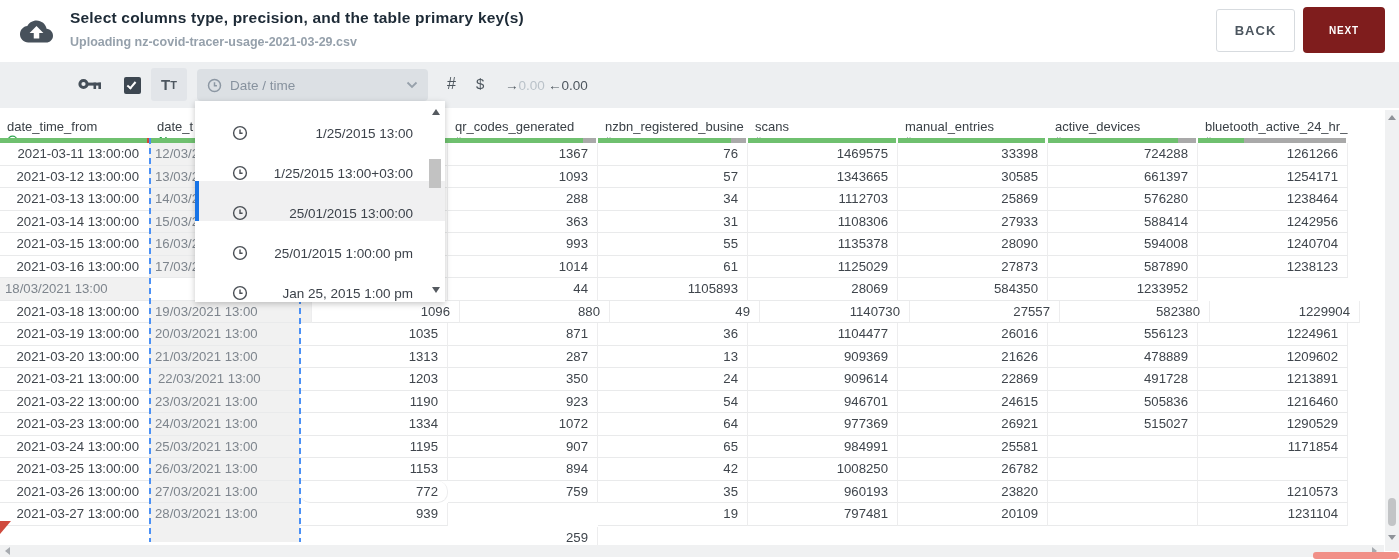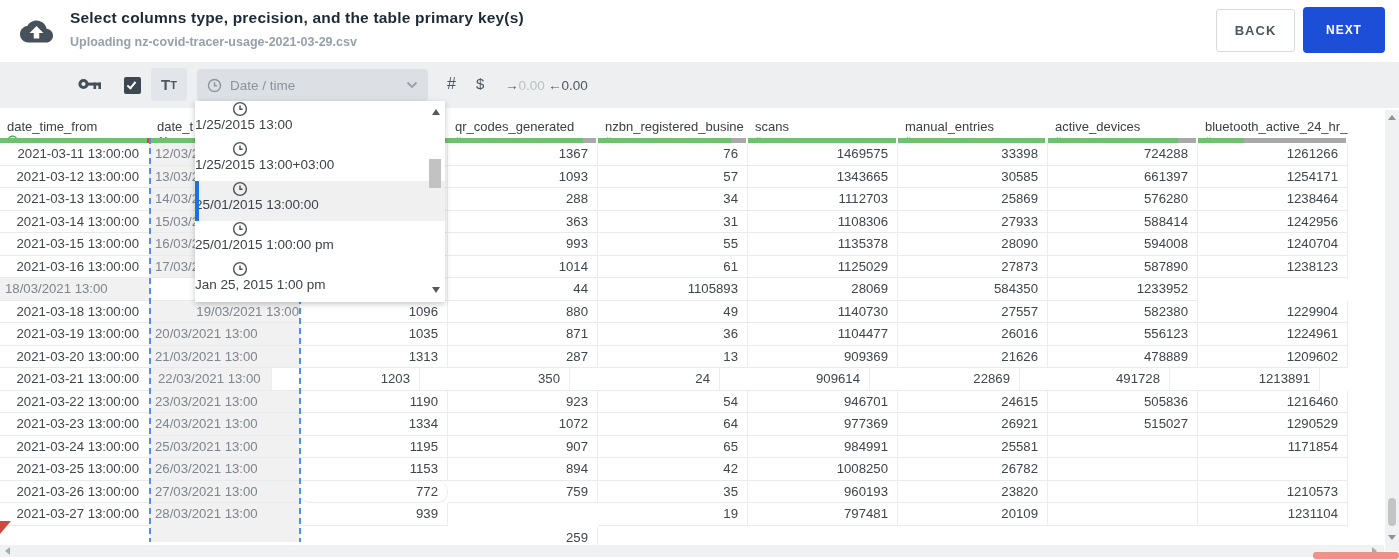--- a/index.html
+++ b/index.html
@@ -8,22 +8,22 @@
   .abs { position:absolute; }
   #stage { position:relative; width:1399px; height:560px; background:#fff; }
 
   
   #top-bar { left:0; top:0; width:1399px; height:62px; background:#fff; z-index:20; }
   #page-title { left:70px; top:9px; font-size:15.5px; font-weight:700; color:#1d2a36; letter-spacing:.2px; }
   #page-subtitle { left:70px; top:35px; font-size:12.5px; font-weight:700; color:#95a0ab; }
   #back-btn { left:1216px; top:9px; width:79px; height:43px; background:#fff; border:1px solid #d7dbdf;
     border-radius:3px; color:#4c565f; font-size:13px; font-weight:700; letter-spacing:.08em;
     display:flex; align-items:center; justify-content:center; cursor:pointer; }
-  #next-btn { left:1303px; top:7px; width:82px; height:46px; background:#1d4ed8; border:none;
-    border-radius:4px; color:#fff; font-size:12px; font-weight:700; letter-spacing:.08em;
+  #next-btn { left:1303px; top:7px; width:82px; height:46px; background:#7f1d1d; border:none;
+    border-radius:4px; color:#fff; font-size:10px; font-weight:700; letter-spacing:.08em;
     display:flex; align-items:center; justify-content:center; cursor:pointer; }
 
   
   #toolbar { left:0; top:62px; width:1399px; height:46px; background:#edeff1; z-index:20; }
   #key-icon { left:78px; top:15px; }
   #pk-checkbox { left:124px; top:15px; width:17px; height:17px; background:#3d4751; border-radius:2px; }
   #pk-checkbox .check { position:absolute; left:5px; top:2.5px; width:5px; height:9px;
     border:solid #fff; border-width:0 2px 2px 0; transform:rotate(40deg); }
   #tt-btn { left:151px; top:6px; width:36px; height:33px; background:#e2e5e9; border-radius:3px;
     display:flex; align-items:center; justify-content:center; color:#4d565f; cursor:pointer; }
@@ -69,21 +69,21 @@
   .arr.down  { border-left:4px solid transparent; border-right:4px solid transparent; border-top:5px solid #8f9399; }
   .arr.left  { border-top:4px solid transparent; border-bottom:4px solid transparent; border-right:5px solid #a7abb0; }
   .arr.right { border-top:4px solid transparent; border-bottom:4px solid transparent; border-left:5px solid #a7abb0; }
   #overflow-flag { left:0; top:413px; width:0; height:0;
     border-top:13px solid #cf4a3d; border-right:11px solid transparent; z-index:7; }
   #corner-red { left:1313px; top:444px; width:86px; height:7px; background:#f19088; border-radius:3px; z-index:11; }
 
   
   #format-dropdown { left:195px; top:101px; width:250px; height:201px; background:#fff; z-index:60;
     box-shadow:0 2px 6px rgba(0,0,0,.22); }
-  .opt { position:relative; height:40px; display:flex; align-items:flex-start; cursor:pointer;flex-direction:column; }
+  .opt { position:relative; height:40px; display:flex; align-items:flex-end; cursor:pointer; }
   .opt .oicon { margin-left:37px; display:flex; }
   .opt .olabel { flex:1; text-align:right; padding-right:32px; font-size:13.5px; color:#3c424a; }
   .opt.selected { background:#f0f0f1; }
   .opt.selected .selbar { position:absolute; left:0; top:0; width:4px; height:40px; background:#1673e6; }
   #dd-thumb { position:absolute; left:234px; top:58px; width:12px; height:29px; background:#c2c2c2; z-index:2; }
   .dd-arr { position:absolute; left:237px; width:0; height:0; z-index:2; }
 </style>
 </head>
 <body>
 
@@ -261,21 +261,21 @@
           <div class="tcell num" style="width: 148px;"></div>
           <div class="tcell num" style="width: 150px;">868</div>
           <div class="tcell num" style="width: 150px;">44</div>
           <div class="tcell num" style="width: 150px;">1105893</div>
           <div class="tcell num" style="width: 150px;">28069</div>
           <div class="tcell num" style="width: 150px;">584350</div>
           <div class="tcell num" style="width: 150px;">1233952</div>
         </div>
         <div class="trow">
           <div class="tcell datec" style="width: 150px;">2021-03-18 13:00:00</div>
-          <div class="tcell selcol" style="width: 150px; text-align: right;">19/03/2021 13:00</div>
+          <div class="tcell selcol" style="width: 162px;">19/03/2021 13:00</div>
           <div class="tcell num" style="width: 148px;">1096</div>
           <div class="tcell num" style="width: 150px;">880</div>
           <div class="tcell num" style="width: 150px;">49</div>
           <div class="tcell num" style="width: 150px;">1140730</div>
           <div class="tcell num" style="width: 150px;">27557</div>
           <div class="tcell num" style="width: 150px;">582380</div>
           <div class="tcell num" style="width: 150px;">1229904</div>
         </div>
         <div class="trow">
           <div class="tcell datec" style="width: 150px;">2021-03-19 13:00:00</div>
@@ -294,21 +294,21 @@
           <div class="tcell num" style="width: 148px;">1313</div>
           <div class="tcell num" style="width: 150px;">287</div>
           <div class="tcell num" style="width: 150px;">13</div>
           <div class="tcell num" style="width: 150px;">909369</div>
           <div class="tcell num" style="width: 150px;">21626</div>
           <div class="tcell num" style="width: 150px;">478889</div>
           <div class="tcell num" style="width: 150px;">1209602</div>
         </div>
         <div class="trow">
           <div class="tcell datec" style="width: 150px;">2021-03-21 13:00:00</div>
-          <div class="tcell selcol" style="width: 122px; padding-left: 8px;">22/03/2021 13:00</div>
+          <div class="tcell selcol" style="width: 150px; padding-left: 8px;">22/03/2021 13:00</div>
           <div class="tcell num" style="width: 148px;">1203</div>
           <div class="tcell num" style="width: 150px;">350</div>
           <div class="tcell num" style="width: 150px;">24</div>
           <div class="tcell num" style="width: 150px;">909614</div>
           <div class="tcell num" style="width: 150px;">22869</div>
           <div class="tcell num" style="width: 150px;">491728</div>
           <div class="tcell num" style="width: 150px;">1213891</div>
         </div>
         <div class="trow">
           <div class="tcell datec" style="width: 150px;">2021-03-22 13:00:00</div>

